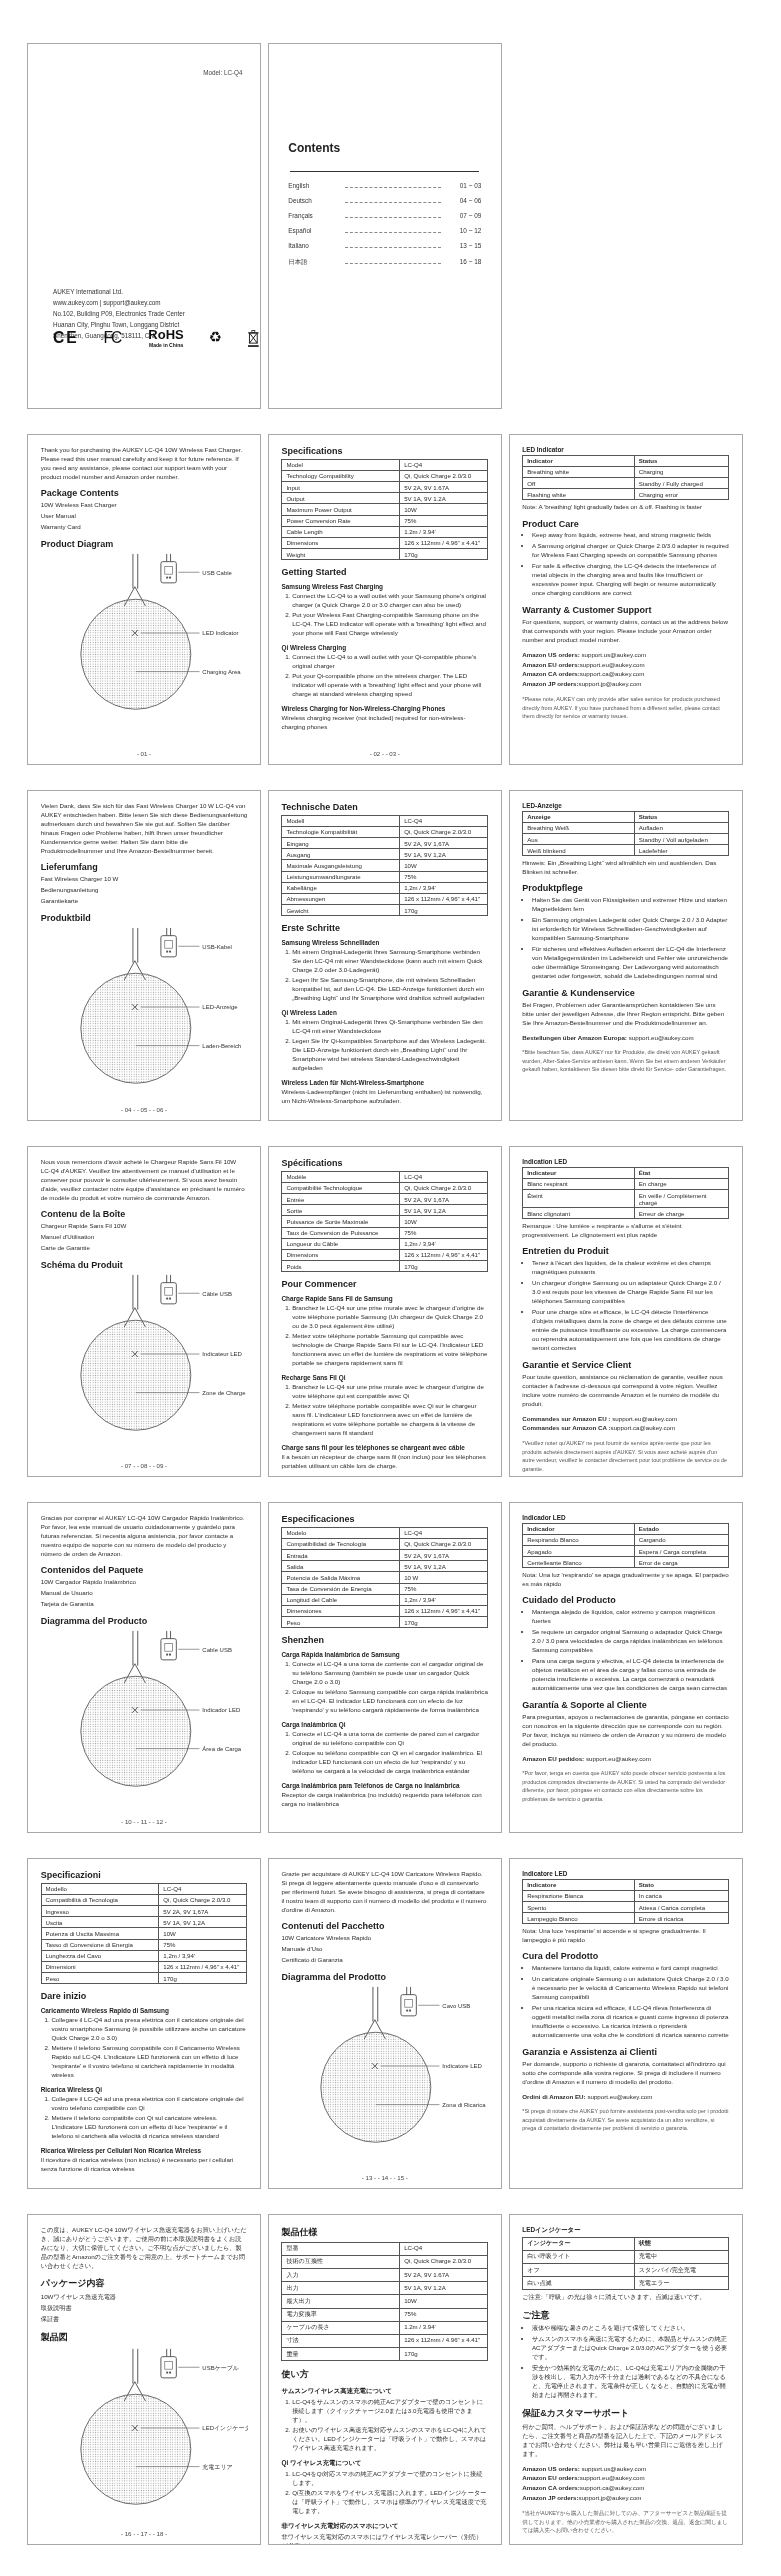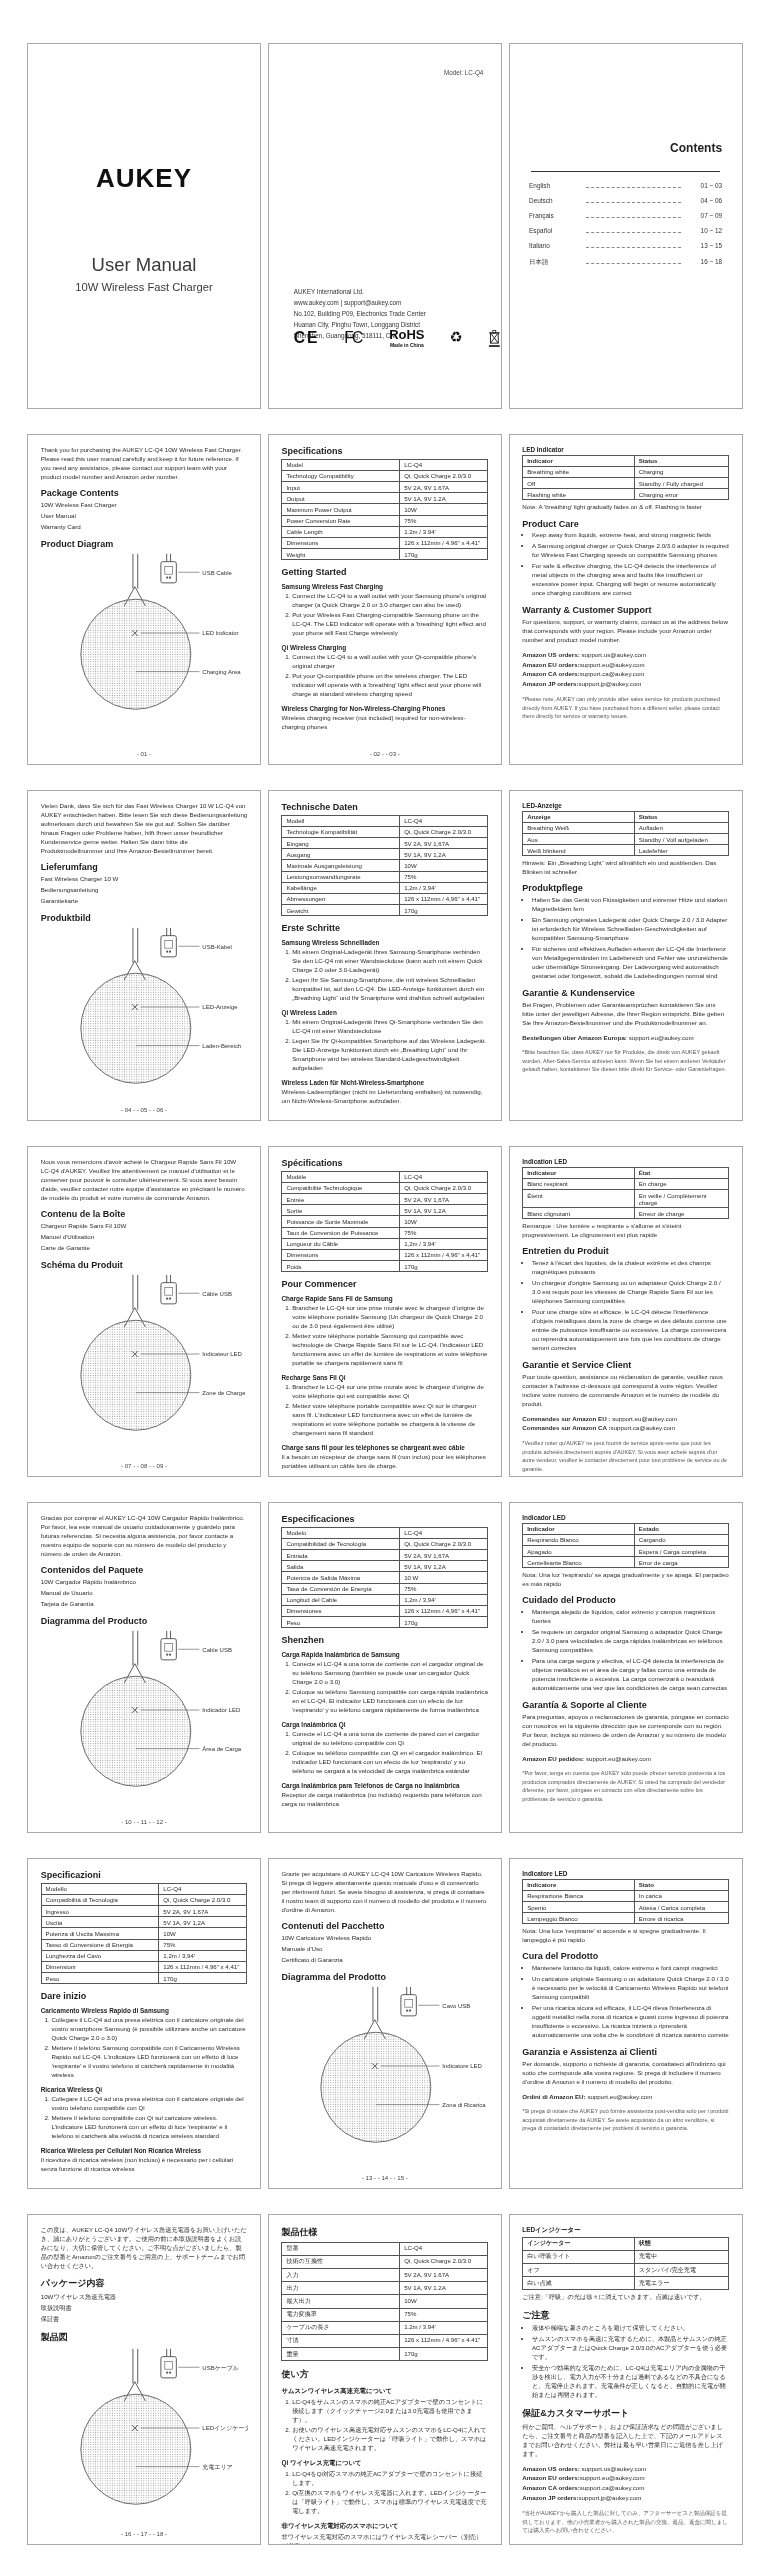--- a/index.html
+++ b/index.html
@@ -17,21 +17,21 @@
   .model{position:absolute;top:25px;right:17.5px;font-size:6.3px;color:#444;}
   .company{position:absolute;top:242px;left:25px;font-size:6.3px;line-height:1.75;color:#333;}
   .marks{position:absolute;top:284px;left:25px;display:flex;align-items:center;gap:25px;}
   .ce{font-size:15.6px;font-weight:bold;letter-spacing:1.9px;color:#111;}
   .fcc{font-size:15.6px;font-weight:normal;letter-spacing:-1.9px;color:#111;padding-right:2.9px;}
   .rohs{display:flex;flex-direction:column;align-items:center;line-height:1;}
   .rohs .r1{font-size:13px;font-weight:bold;color:#111;}
   .rohs .r2{font-size:5px;font-weight:bold;margin-top:1.5px;color:#111;}
   .recycle{font-size:14.6px;color:#111;line-height:1;}
   .contents-wrap{padding:0 19.5px;}
-  .contents-title{margin:97px 0 16px;text-align:right;font-size:12px;font-weight:bold;color:#222;}
+  .contents-title{margin:97px 0 16px;text-align:left;font-size:12px;font-weight:bold;color:#222;}
   .contents-rule{border:none;border-top:1.3px solid #333;margin:6.8px 1.9px 9.7px;}
   .centry{display:flex;align-items:baseline;font-size:6.4px;margin:7.3px 0;color:#333;}
   .centry .lab{width:51px;}
   .centry .dash{flex:1;border-bottom:1px dashed #8a8a8a;margin:0 5.8px 1.9px;}
   .centry .pg{width:35px;text-align:right;}
   .sec-page p{margin:0 0 1.9px;font-size:6.2px;line-height:1.45;}
   .sec-page h2{font-size:9px;margin:6.8px 0 2.9px;color:#1c1c1c;}
   .sec-page h2:first-child{margin-top:0;}
   .sec-page h3{font-size:6.4px;font-weight:bold;margin:5.8px 0 1.9px;color:#1c1c1c;}
   .pkg{margin:0 0 2.4px;}
@@ -62,25 +62,20 @@
   <svg width="0" height="0" style="position:absolute" aria-hidden="true">
     <defs>
       <pattern id="meshpat" width="2.5" height="2.5" patternUnits="userSpaceOnUse">
         <circle cx="1.25" cy="1.25" r="0.55" fill="#9a9a9a"></circle>
       </pattern>
     </defs>
   </svg>
 
   <div class="rowband">
     <div class="page cover-page">
-      <div class="brand">AUKEY</div>
-      <div class="um-title">User Manual</div>
-      <div class="um-sub">10W Wireless Fast Charger</div>
-    </div>
-    <div class="page cover-page">
       <div class="model">Model: LC-Q4</div>
       <div class="company">
         <div>AUKEY International Ltd.</div>
         <div>www.aukey.com | support@aukey.com</div>
         <div>No.102, Building P09, Electronics Trade Center</div>
         <div>Huanan City, Pinghu Town, Longgang District</div>
         <div>Shenzhen, Guangdong, 518111, CN</div>
       </div>
       <div class="marks">
         <span class="ce">CE</span>

